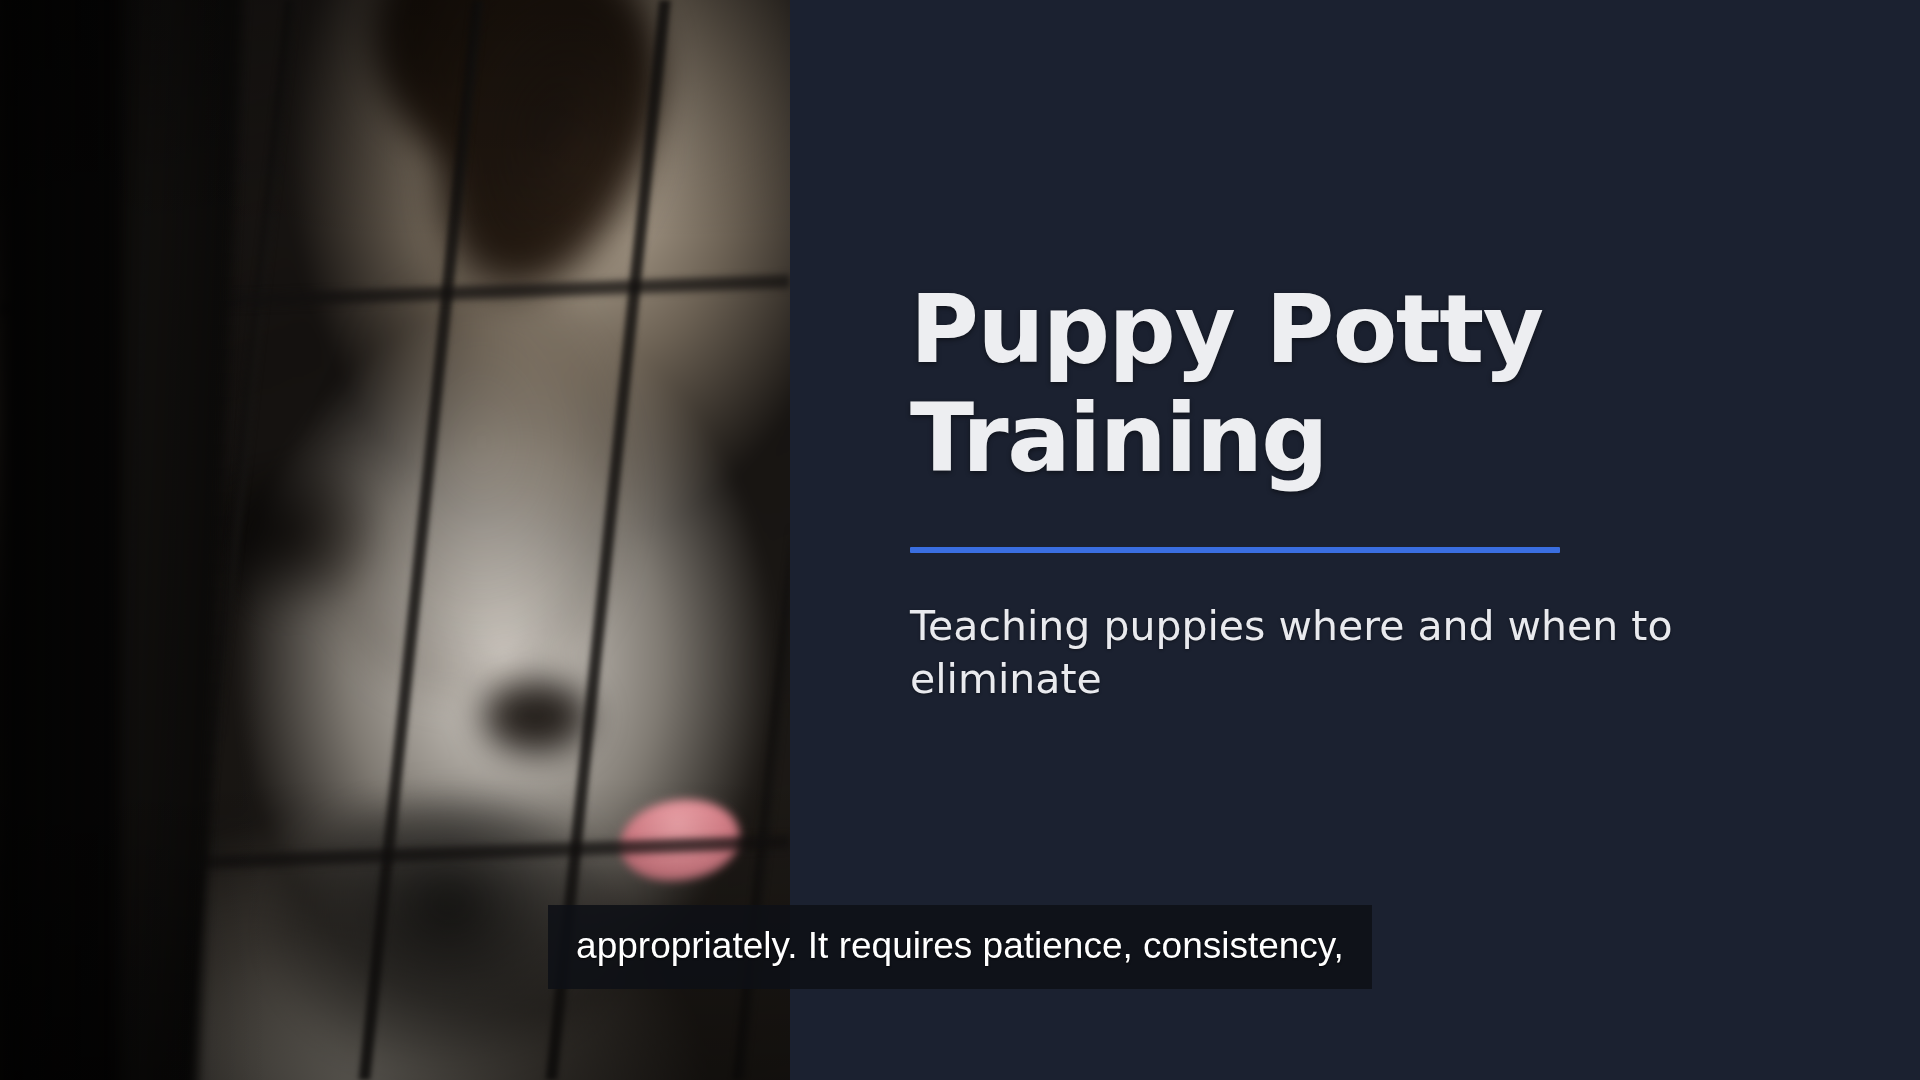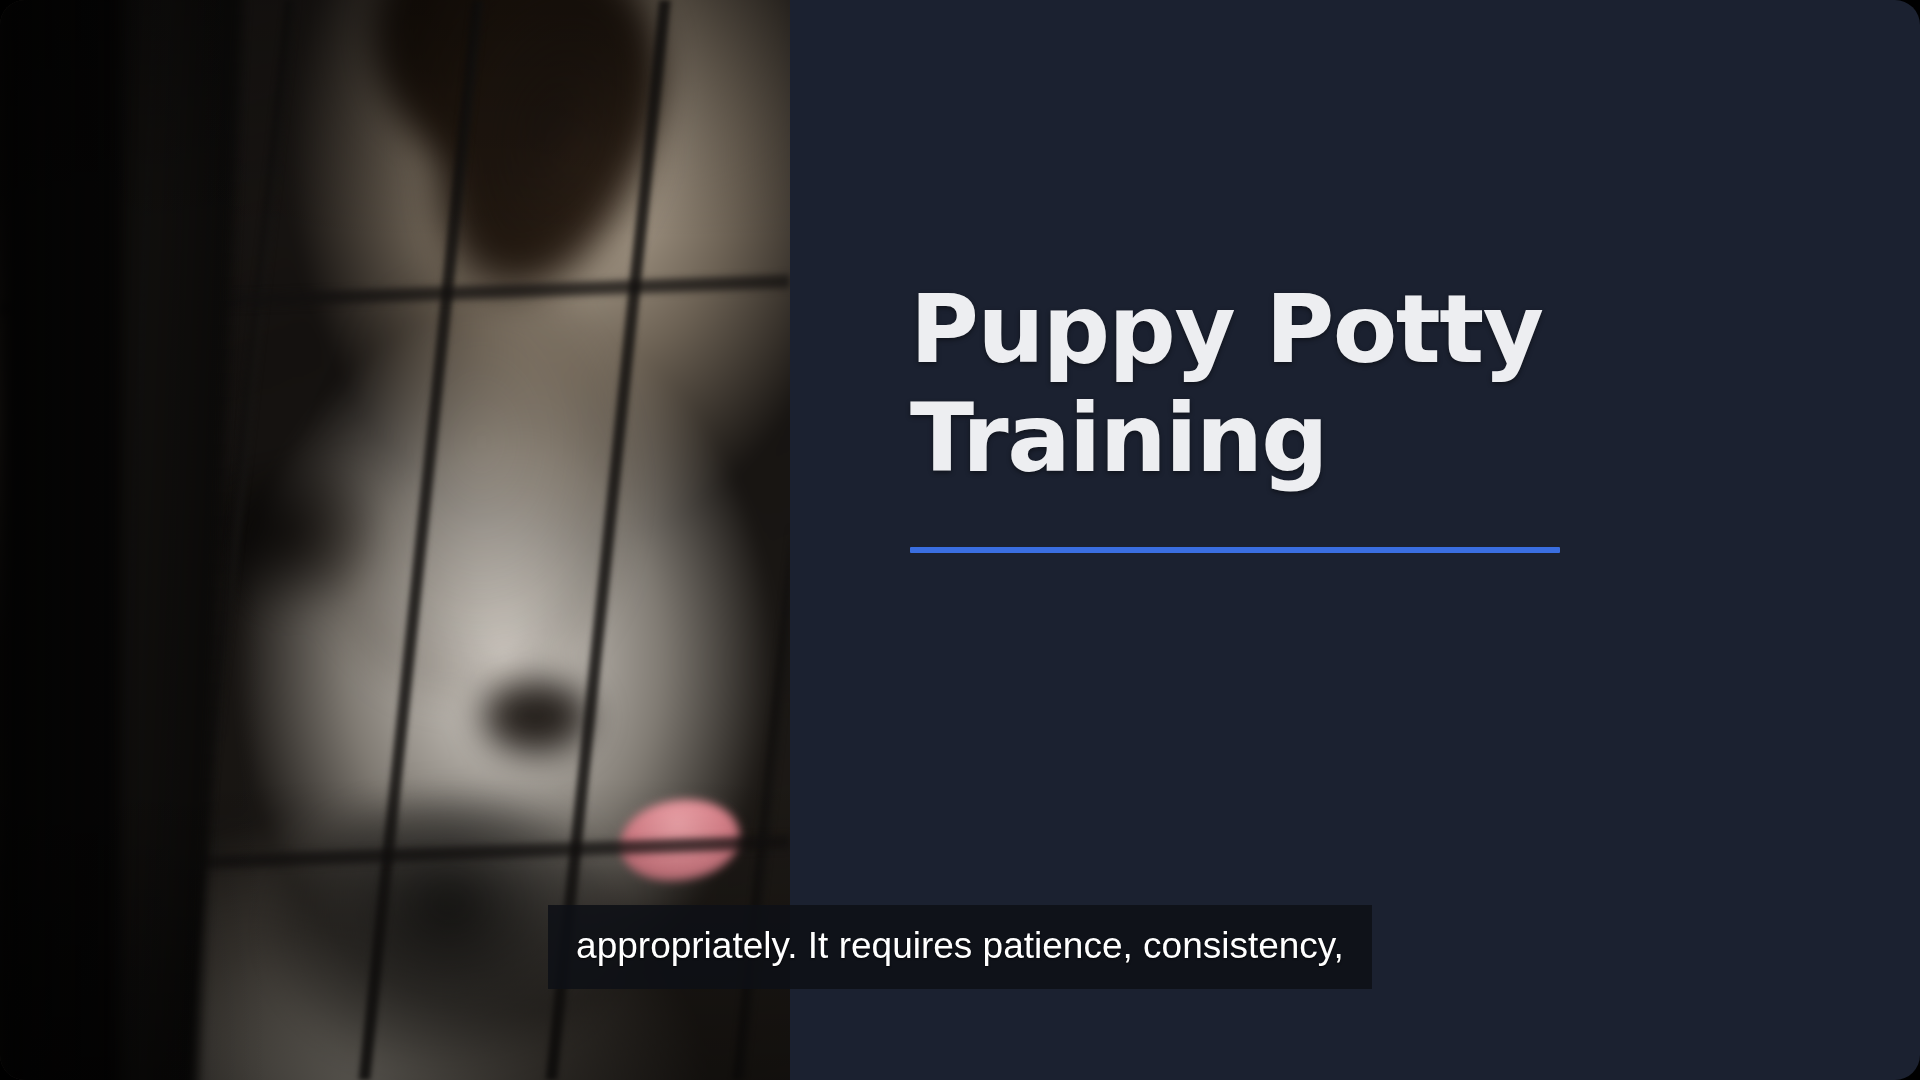--- a/index.html
+++ b/index.html
@@ -10,21 +10,20 @@
     overflow: hidden;
     background: #000;
     font-family: "Liberation Sans", sans-serif;
   }
 
   #slide {
     position: relative;
     width: 1920px;
     height: 1080px;
     overflow: hidden;
-    border-radius: 25px;
   }
 
   
   .photo {
     position: absolute;
     left: 0;
     top: 0;
     width: 790px;
     height: 1080px;
     overflow: hidden;
@@ -223,20 +222,21 @@
     <div class="post2"></div>
     <div class="vignette"></div>
   </div>
 
   <div class="panel">
     <div class="panel-inner">
       <h1 class="title">Puppy Potty Training</h1>
 
       <div class="divider"></div>
 
+      <div class="subtitle">Teaching puppies where and when to eliminate</div>
     </div>
   </div>
 
   <div class="caption-wrap">
     <div class="caption">appropriately. It requires patience, consistency,</div>
   </div>
 
 </div>
 
 </body></html>

